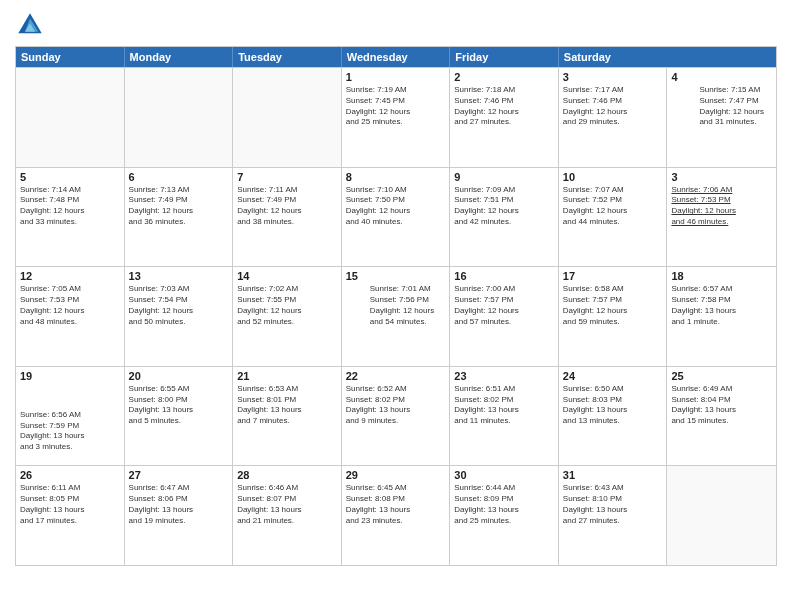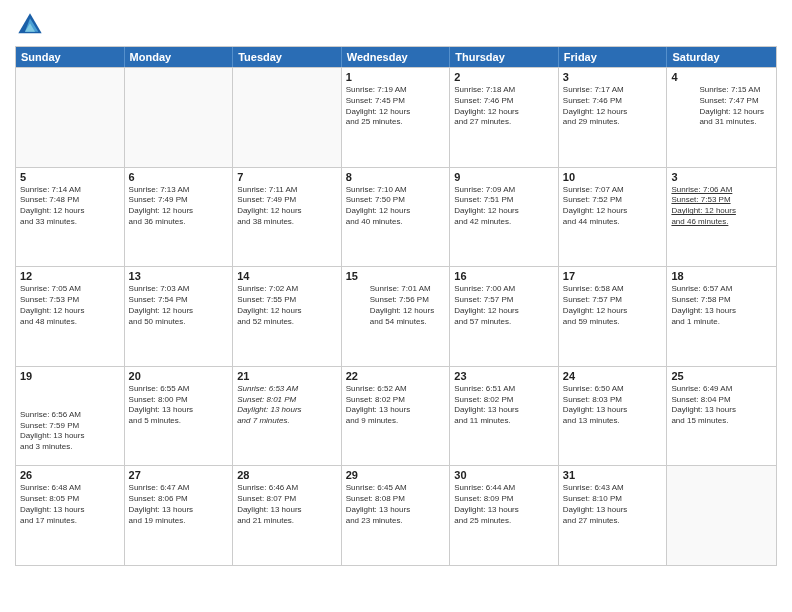--- a/index.html
+++ b/index.html
@@ -133,21 +133,20 @@
       <div class="subtitle"></div>
     </div>
   </div>
 
   <div class="calendar">
     <div class="cal-header-row">
     <div class="cal-header-cell">Sunday</div>
         <div class="cal-header-cell">Monday</div>
         <div class="cal-header-cell">Tuesday</div>
         <div class="cal-header-cell">Wednesday</div>
-        <div class="cal-header-cell">Thursday</div>
         <div class="cal-header-cell">Friday</div>
         <div class="cal-header-cell">Saturday</div>
       </div>
     <div class="cal-body">
     <div class="cal-week">
           <div class="cal-cell empty"></div>
           <div class="cal-cell empty"></div>
           <div class="cal-cell empty"></div>
           <div class="cal-cell">
             <div class="day-number">1</div>
@@ -290,21 +289,21 @@
           </div>
           <div class="cal-cell">
             <div class="day-number">20</div>
             <div class="cell-info" style="white-space: pre-line;">Sunrise: 6:55 AM
 Sunset: 8:00 PM
 Daylight: 13 hours
 and 5 minutes.</div>
           </div>
           <div class="cal-cell">
             <div class="day-number">21</div>
-            <div class="cell-info" style="white-space: pre-line; font-style: italic;">Sunrise: 6:53 AM
+            <div class="cell-info" style="white-space: pre-line;">Sunrise: 6:53 AM
 Sunset: 8:01 PM
 Daylight: 13 hours
 and 7 minutes.</div>
           </div>
           <div class="cal-cell">
             <div class="day-number">22</div>
             <div class="cell-info" style="white-space: pre-line;">Sunrise: 6:52 AM
 Sunset: 8:02 PM
 Daylight: 13 hours
 and 9 minutes.</div>
@@ -327,21 +326,21 @@
             <div class="day-number">25</div>
             <div class="cell-info" style="white-space: pre-line;">Sunrise: 6:49 AM
 Sunset: 8:04 PM
 Daylight: 13 hours
 and 15 minutes.</div>
           </div>
         </div>
         <div class="cal-week">
           <div class="cal-cell">
             <div class="day-number">26</div>
-            <div class="cell-info" style="white-space: pre-line;">Sunrise: 6:48 AM
+            <div class="cell-info" style="white-space: pre-line;">Sunrise: 6:11 AM
 Sunset: 8:05 PM
 Daylight: 13 hours
 and 17 minutes.</div>
           </div>
           <div class="cal-cell">
             <div class="day-number">27</div>
             <div class="cell-info" style="white-space: pre-line;">Sunrise: 6:47 AM
 Sunset: 8:06 PM
 Daylight: 13 hours
 and 19 minutes.</div>

